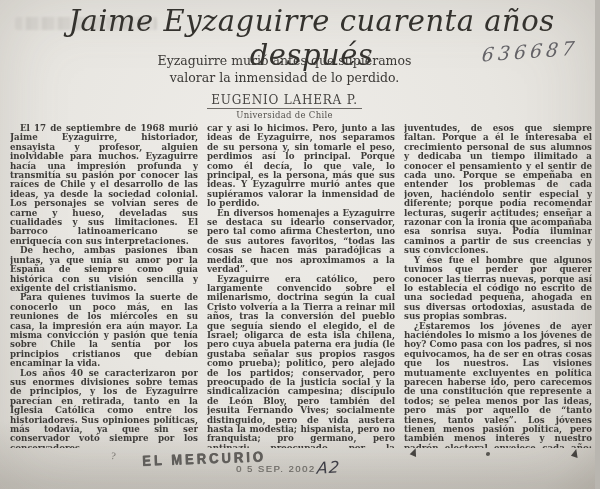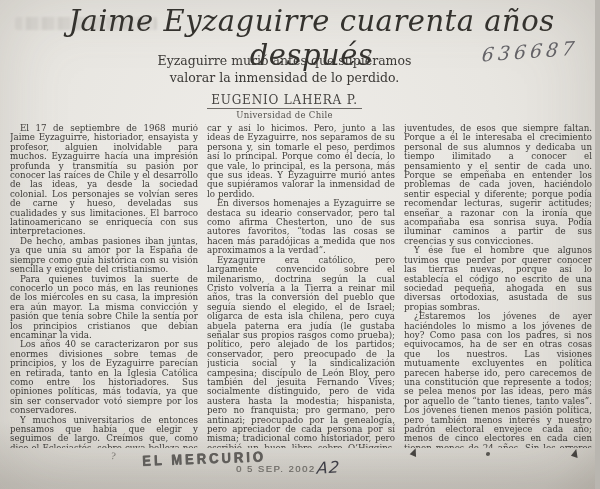--- a/index.html
+++ b/index.html
@@ -41,21 +41,21 @@
   }
   .byline .author{
     display:inline-block;font-size:12px;letter-spacing:.8px;
     border-bottom:1px solid #6d6a66;padding:0 4px 1px 4px;
   }
   .byline .affiliation{font-size:8.5px;letter-spacing:.3px;margin-top:1px;color:#55524e;}
   .columns{
     position:absolute;top:124px;left:10px;width:582px;height:324px;
     display:flex;gap:9px;overflow:hidden;
   }
-  .col{flex:1;overflow:hidden;}
+  .col{flex:1;overflow:hidden;font-weight:bold;}
   .col p{
     margin:0;font-size:8.7px;line-height:9.4px;color:#3d3b38;
     text-align:justify;word-spacing:.2px;
   }
   .col p.indent{text-indent:10px;}
   .stamp-mercurio{
     position:absolute;left:142px;top:451px;
     font-family:"Liberation Sans", sans-serif;font-weight:bold;
     font-size:13px;letter-spacing:3px;color:#555350;
     transform:rotate(-2deg) scaleY(1.12);

